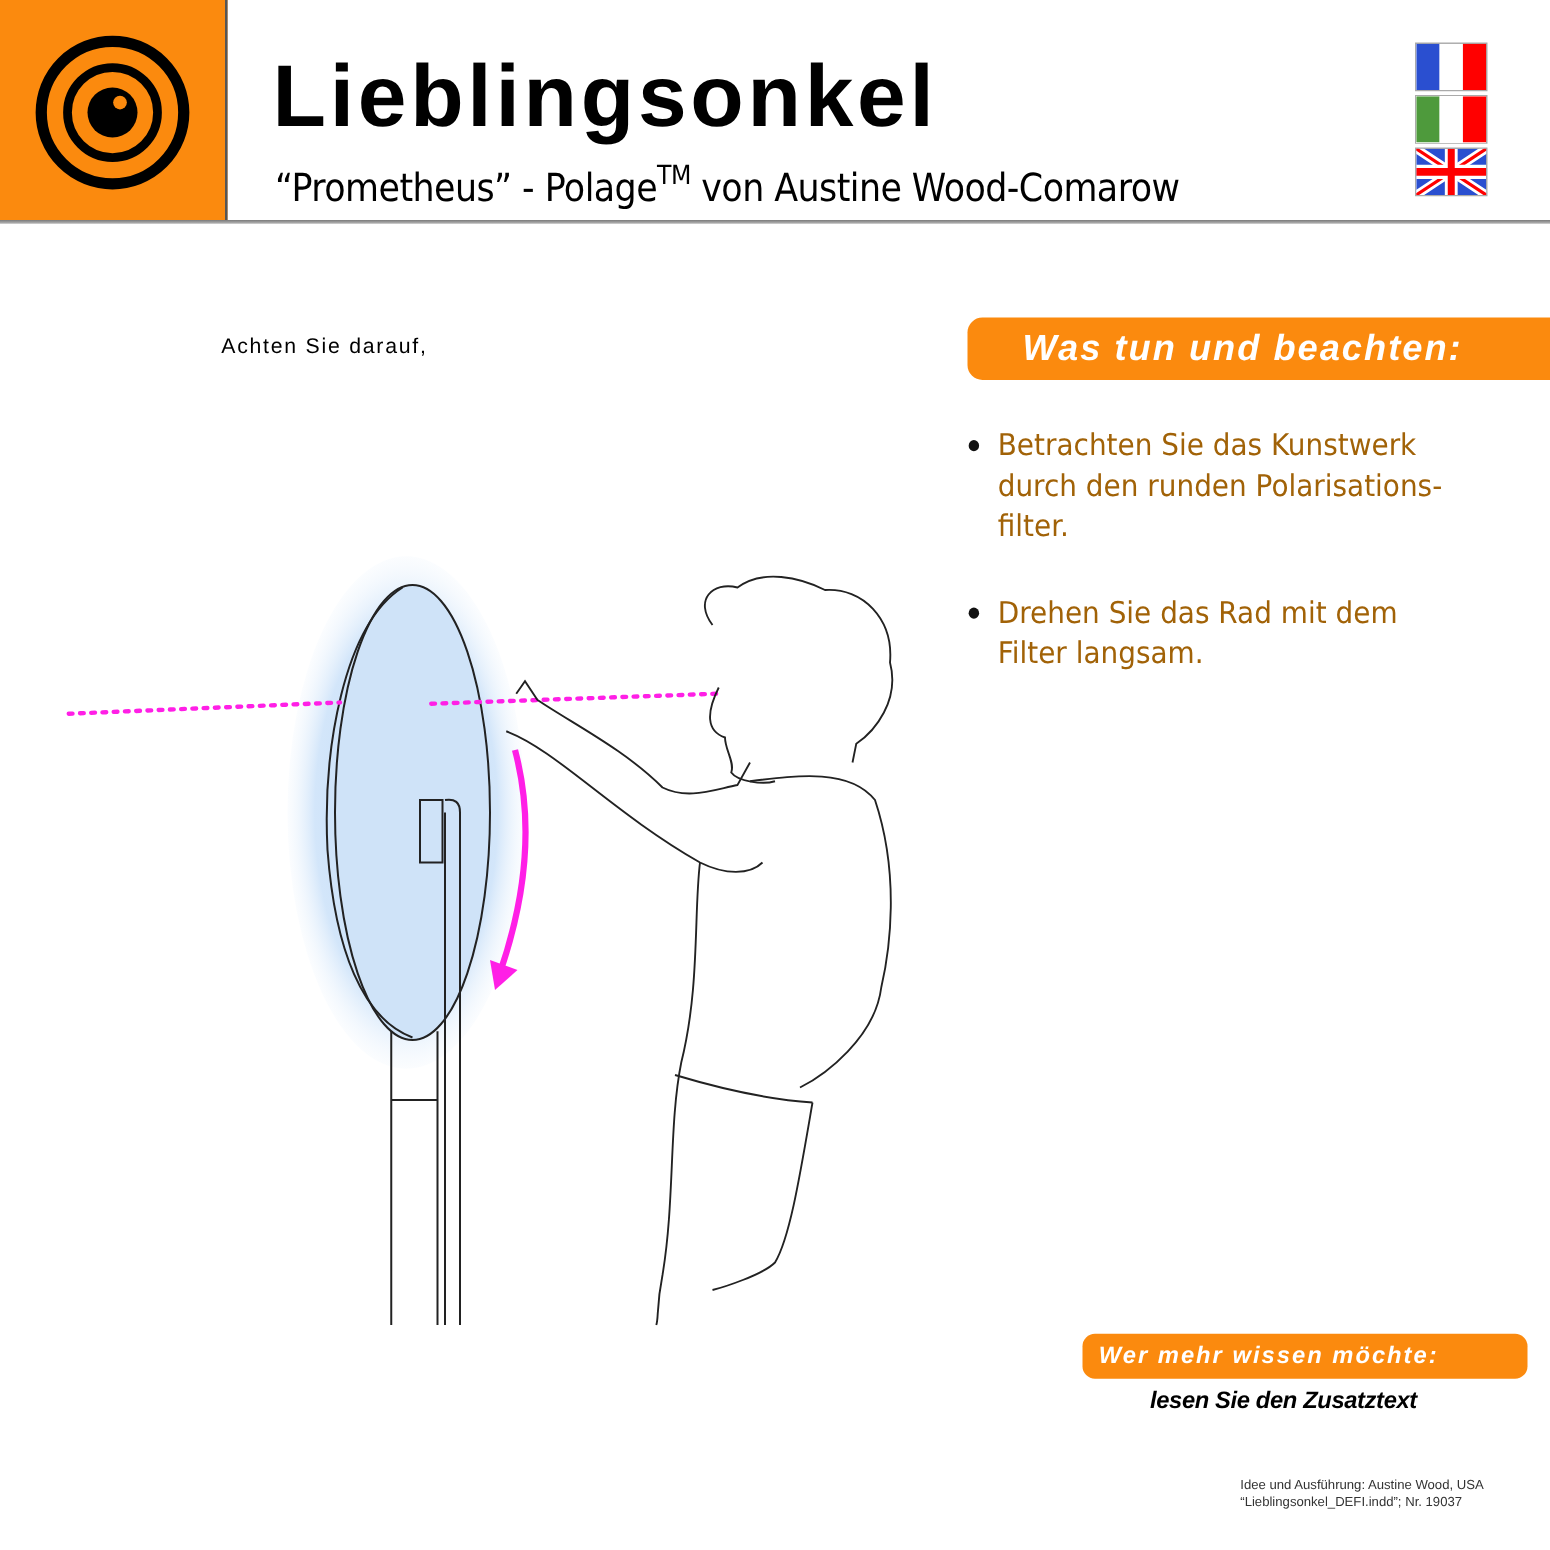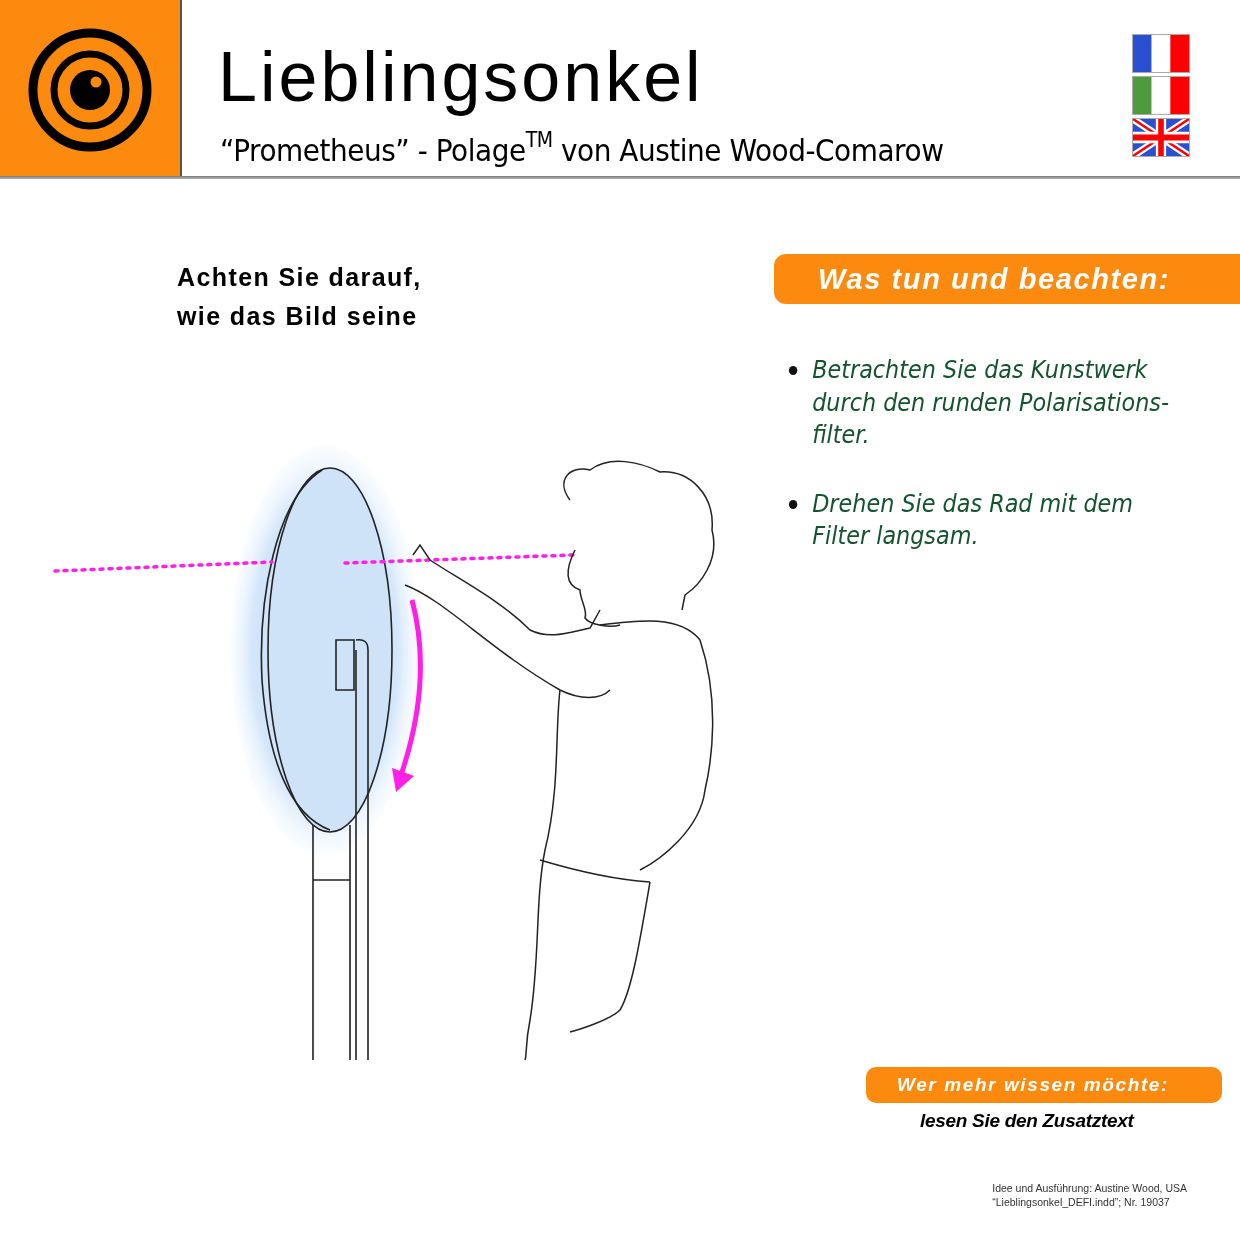--- a/index.html
+++ b/index.html
@@ -5,43 +5,43 @@
   html, body { margin:0; padding:0; background:#ffffff; }
   body { width:1240px; height:1240px; position:relative; overflow:hidden;
          font-family:"Liberation Sans", sans-serif; color:#000; }
 
   .logo-block { position:absolute; left:0; top:0; width:180px; height:176px; background:#fb8a0e;
                 border-right:2px solid #555; }
   .header-rule { position:absolute; left:0; top:176px; width:1240px; height:3px;
                  background:linear-gradient(#7a7a7a,#b8b8b8); }
   .logo-svg { position:absolute; left:24px; top:24px; }
 
-  .title { position:absolute; left:218px; top:42px; font-size:70px; font-weight:normal;
+  .title { position:absolute; left:218px; top:42px; font-size:70px; font-weight:bold;
            letter-spacing:3px; line-height:1; margin:0; }
   .subtitle { position:absolute; left:220px; top:130px; font-size:31px; font-weight:normal;
               line-height:1; font-family:"DejaVu Sans", sans-serif; letter-spacing:-0.5px;
               transform:scaleX(0.9); transform-origin:left top; white-space:nowrap; }
   .subtitle sup { font-size:21px; vertical-align:14px; }
 
   .flags { position:absolute; left:1133px; top:35px; width:56px; }
   .flag { display:block; width:56px; height:37px; margin-bottom:5px; box-shadow:0 0 0 1px #aaa; }
 
-  .lead { position:absolute; left:177px; top:258px; font-size:25px; font-weight:bold;
+  .lead { position:absolute; left:177px; top:258px; font-size:17px; font-weight:normal;
           line-height:38.5px; letter-spacing:1.4px; margin:0; }
 
   .pill { position:absolute; background:#fb8a0e; border-radius:12px; color:#fff;
           font-weight:bold; font-style:italic; letter-spacing:1.6px; white-space:nowrap; }
   .pill-main { left:774px; top:254px; width:480px; height:50px; font-size:29px;
                line-height:50px; padding-left:44px; box-sizing:border-box; }
   .pill-more { left:866px; top:1067px; width:356px; height:36px; font-size:19px;
-               line-height:36px; padding-left:31px; box-sizing:border-box; border-radius:10px; }
+               line-height:36px; padding-left:13px; box-sizing:border-box; border-radius:10px; }
 
-  .steps { position:absolute; left:774px; top:340px; width:420px; margin:14px; padding:0; list-style:none;
-           font-family:"DejaVu Sans", sans-serif; font-style:italic; font-size:24px; line-height:32.5px;
-           color:#14532d; }
+  .steps { position:absolute; left:774px; top:340px; width:420px; margin:0; padding:0; list-style:none;
+           font-family:"DejaVu Sans", sans-serif; font-size:24px; line-height:32.5px;
+           color:#a16207; }
   .steps li { position:relative; padding-left:26px; margin-bottom:36px;
               transform:scaleX(0.93); transform-origin:left top; }
   .steps li .bullet { position:absolute; left:1px; top:12px; width:9px; height:9px;
                       border-radius:50%; background:#111; }
 
   .more-text { position:absolute; left:920px; top:1110px; font-size:19px; font-weight:bold;
                font-style:italic; letter-spacing:-0.3px;text-align:center; }
 
   .credits { position:absolute; right:53px; top:1181px; font-size:10.5px;
              line-height:14px; color:#333; }
@@ -79,21 +79,21 @@
     <rect width="60" height="36" fill="#2a4fd0"></rect>
     <path d="M0,0 L60,36 M60,0 L0,36" stroke="#fff" stroke-width="7"></path>
     <path d="M0,0 L60,36 M60,0 L0,36" stroke="#ff0000" stroke-width="2.5"></path>
     <path d="M30,0 V36 M0,18 H60" stroke="#fff" stroke-width="11"></path>
     <path d="M30,0 V36 M0,18 H60" stroke="#ff0000" stroke-width="6"></path>
   </svg>
 </div>
 
 <p class="lead">
   <span>Achten Sie darauf,</span><br>
-  <span>wie das Bild seine</span><br>
+  <br>
 </p>
 
 <div class="pill pill-main">Was tun und beachten:</div>
 
 <ul class="steps">
   <li><span class="bullet"></span><span>Betrachten Sie das Kunstwerk durch den runden Polarisations-filter.</span></li>
   <li><span class="bullet"></span><span>Drehen Sie das Rad mit dem Filter langsam.</span></li>
 </ul>
 
 <svg class="illustration" width="700" height="630" viewBox="40 440 700 630">

